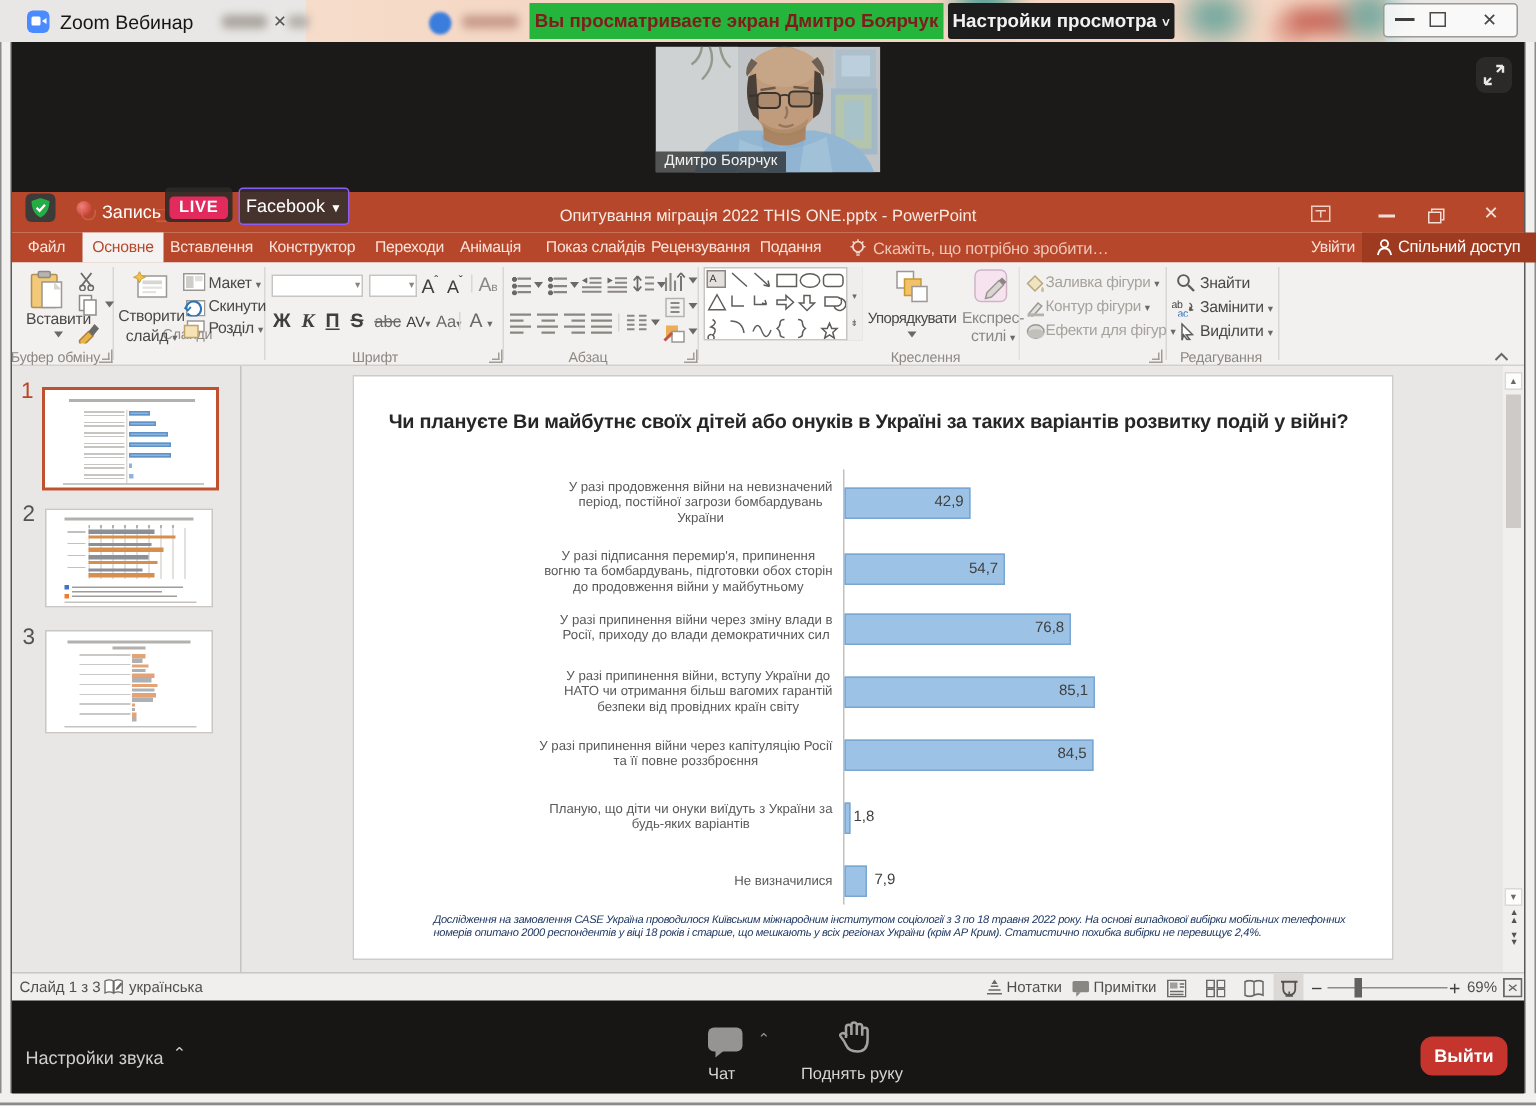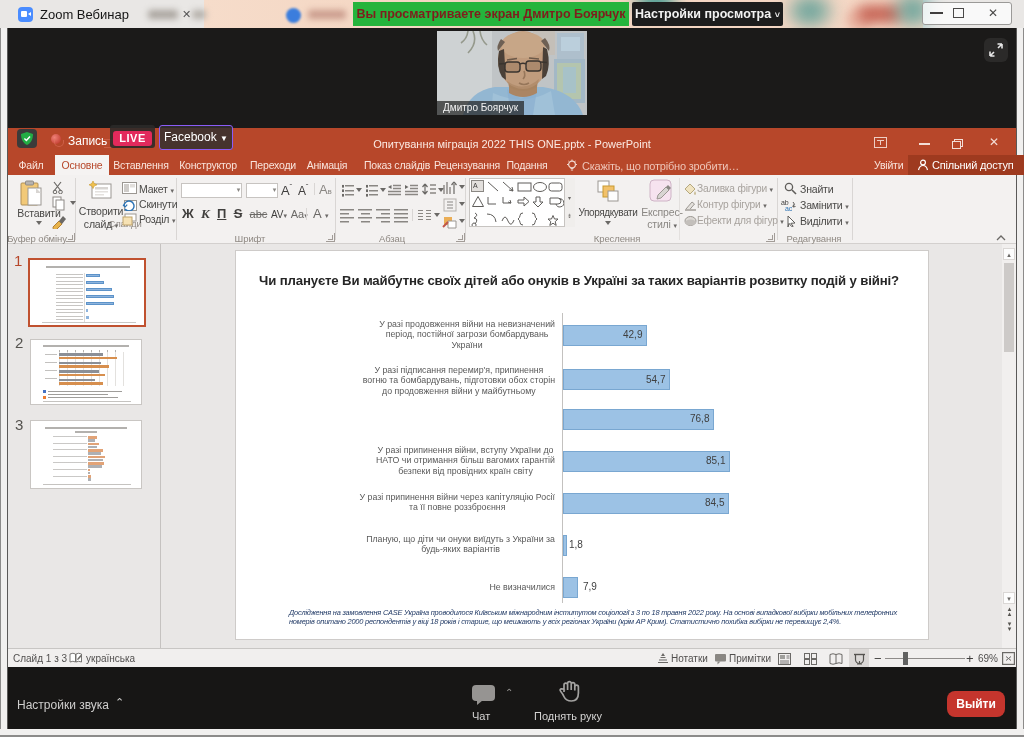--- a/index.html
+++ b/index.html
@@ -460,20 +460,21 @@
         <div class="abs val" style="left:387px;top:78px;">42,9</div>
         <div class="abs val" style="left:410px;top:123px;">54,7</div>
         <div class="abs val" style="left:454px;top:162px;">76,8</div>
         <div class="abs val" style="left:470px;top:204px;">85,1</div>
         <div class="abs val" style="left:469px;top:246px;">84,5</div>
         <div class="abs val" style="left:333px;top:288px;">1,8</div>
         <div class="abs val" style="left:347px;top:330px;">7,9</div>
 
         <div class="abs cat" style="top:68px;"><span>У разі продовження війни на невизначений<br>період, постійної загрози бомбардувань<br>України</span></div>
         <div class="abs cat" style="top:114px;"><span>У разі підписання перемир'я, припинення<br>вогню та бомбардувань, підготовки обох сторін<br>до продовження війни у майбутньому</span></div>
+        <div class="abs cat" style="top:157px;"><span>У разі припинення війни через зміну влади в<br>Росії, приходу до влади демократичних сил</span></div>
         <div class="abs cat" style="top:194px;"><span>У разі припинення війни, вступу України до<br>НАТО чи отримання більш вагомих гарантій<br>безпеки від провідних країн світу</span></div>
         <div class="abs cat" style="top:241px;"><span>У разі припинення війни через капітуляцію Росії<br>та її повне роззброєння</span></div>
         <div class="abs cat" style="top:283px;"><span>Планую, що діти чи онуки виїдуть з України за<br>будь-яких варіантів</span></div>
         <div class="abs cat" style="top:331px;"><span>Не визначилися</span></div>
 
         <div class="abs" style="left:53px;top:358px;font-size:7.4px;font-style:italic;color:#1f3864;line-height:8.8px;white-space:nowrap;letter-spacing:-0.2px;">Дослідження на замовлення CASE Україна проводилося Київським міжнародним інститутом соціології з 3 по 18 травня 2022 року. На основі випадкової вибірки мобільних телефонних<br>номерів опитано 2000 респондентів у віці 18 років і старше, що мешкають у всіх регіонах України (крім АР Крим). Статистично похибка вибірки не перевищує 2,4%.</div>
       </div>
 
       <div class="abs" style="left:994px;top:0;width:14px;height:404px;background:#f1efee;"></div>
       <div class="abs sbtn" style="left:995px;top:4px;">▴</div>

